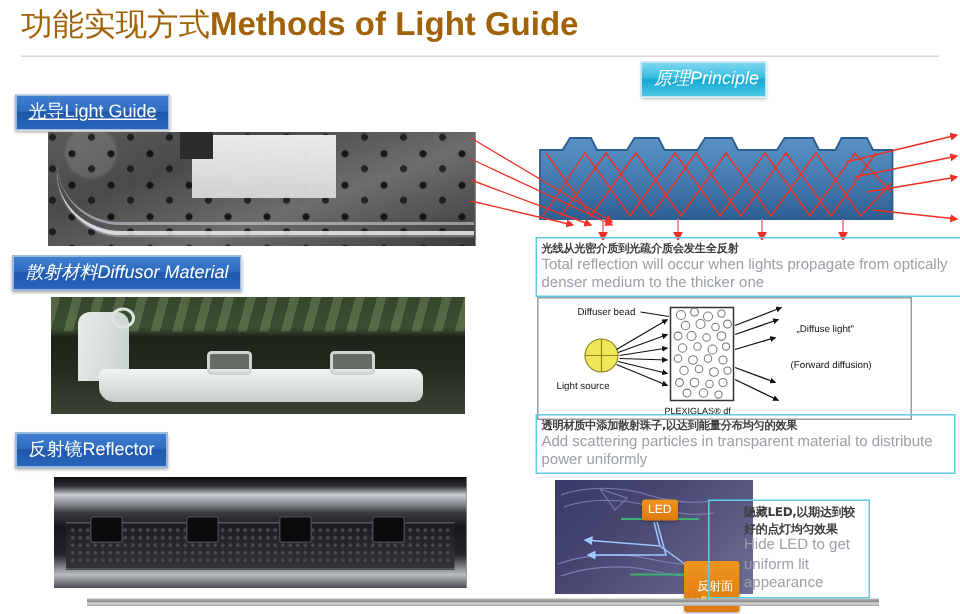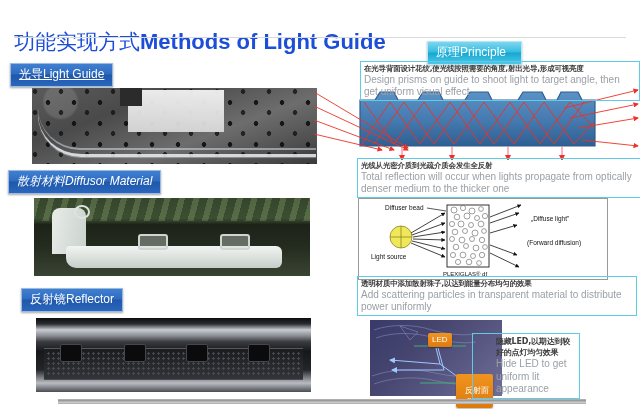--- a/index.html
+++ b/index.html
@@ -5,22 +5,22 @@
   html,body{margin:0;padding:0;background:#fff;}
   body{
     width:640px;height:409px;position:relative;overflow:hidden;
     font-family:"Liberation Sans","DejaVu Sans",sans-serif;
     color:#404040;
   }
   .slide{position:absolute;inset:0;background:#ffffff;}
 
   
   #slide-title{
-    position:absolute;left:14px;top:22px;width:610px;
-    font-size:22px;line-height:40px;color:#1d4ed8;
+    position:absolute;left:14px;top:4px;width:610px;
+    font-size:22px;line-height:24px;color:#a16207;
     letter-spacing:0px;white-space:nowrap;
   }
   #slide-title .cn{font-family:"DejaVu Sans",sans-serif;font-weight:400;font-size:21px;}
   #slide-title .en{font-weight:bold;font-size:22px;}
   #title-rule{
     position:absolute;left:14px;top:37px;width:612px;height:1px;
     background:#d9d9d9;
   }
 
   
@@ -28,21 +28,21 @@
     position:absolute;
     color:#ffffff;font-size:12px;line-height:17px;
     padding:2px 8px 3px 8px;white-space:nowrap;
     background:linear-gradient(to bottom,#3f7fd0 0%,#2f6cc0 45%,#1f58ab 50%,#2a66bd 100%);
     border:1px solid #9cb9de;
     box-shadow:0 1px 2px rgba(0,0,0,.35);
   }
   .blue-tab .cn{font-family:"DejaVu Sans",sans-serif;}
   #tab-light-guide{left:10px;top:63px;text-decoration:underline;}
   #tab-diffusor{left:8px;top:170px;font-style:italic;}
-  #tab-reflector{left:10px;top:288px;margin-left:11px;}
+  #tab-reflector{left:10px;top:288px;}
 
   
   .photo{position:absolute;overflow:hidden;background:#333;}
   #photo-light-guide{left:32px;top:88px;width:285px;height:76px;}
   #photo-diffusor{left:34px;top:198px;width:276px;height:78px;}
   #photo-reflector{left:36px;top:318px;width:275px;height:74px;}
 
   
   .table-bg{position:absolute;inset:0;
     background:
@@ -88,24 +88,25 @@
   .led-strip:after{content:"";position:absolute;inset:2px;
     background-image:radial-gradient(circle,#4b4d52 0 1px,transparent 1.4px);
     background-size:5px 5px;opacity:.9;}
   .led-mod{position:absolute;top:26px;width:20px;height:16px;background:#0b0b0d;
     border:1px solid #45474b;border-radius:2px;}
 
   
   #principle-badge{
     position:absolute;left:427px;top:41px;
     font-size:12px;line-height:17px;color:#ffffff;
-    padding:2px 15px 3px 8px;white-space:nowrap;
+    padding:2px 4px 3px 8px;white-space:nowrap;
     background:linear-gradient(to bottom,#7fd6ee 0%,#3bbfe2 42%,#16a8d2 52%,#4fc8e6 100%);
     border:1px solid #b5e7f5;
     box-shadow:0 1px 2px rgba(0,0,0,.3);
+    font-style:italic;
   }
   #principle-badge .cn{font-family:"DejaVu Sans",sans-serif;}
 
   
   .cap-box{
     position:absolute;border:1px solid #5ecbe8;background:transparent;
     padding:2px 3px;
   }
   .cap-box .cn{
     display:block;font-family:"DejaVu Sans",sans-serif;font-size:7.5px;line-height:10px;
@@ -237,24 +238,20 @@
     </g>
 
     <g stroke="#e97b8d" stroke-width="1.1" fill="none" marker-end="url(#ah)">
       <line x1="90" y1="58" x2="90" y2="72"></line>
       <line x1="140" y1="58" x2="140" y2="72"></line>
       <line x1="196" y1="58" x2="196" y2="72"></line>
       <line x1="250" y1="58" x2="250" y2="72"></line>
     </g>
   </svg>
 
-  <div class="cap-box" id="cap-prism">
-    <span class="cn">在光导背面设计花纹,使光线按照需要的角度,射出光导,形成可视亮度</span>
-    <span class="en">Design prisms on guide to shoot light to target angle, then get uniform visual effect</span>
-  </div>
 
   <div class="cap-box" id="cap-total">
     <span class="cn">光线从光密介质到光疏介质会发生全反射</span>
     <span class="en">Total reflection will occur when lights propagate from optically denser medium to the thicker one</span>
   </div>
 
   <svg id="diffuser-figure" viewBox="0 0 248 80">
     <defs>
       <marker id="bk" markerWidth="5" markerHeight="5" refX="4.5" refY="2.5" orient="auto">
         <path d="M0,0 L5,2.5 L0,5 z" fill="#111"></path>

